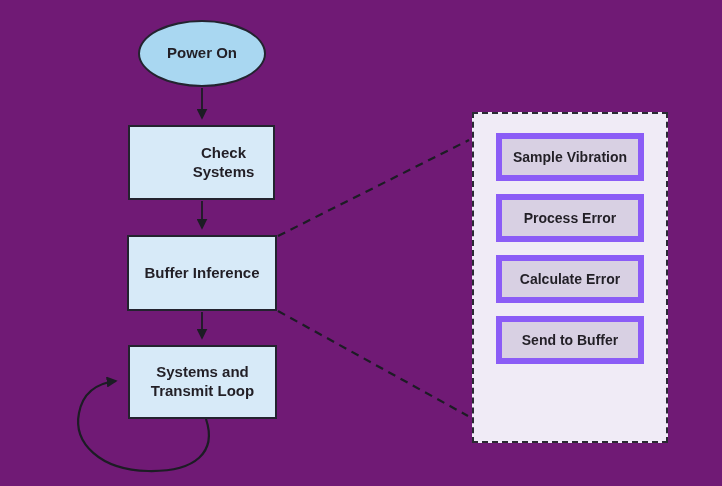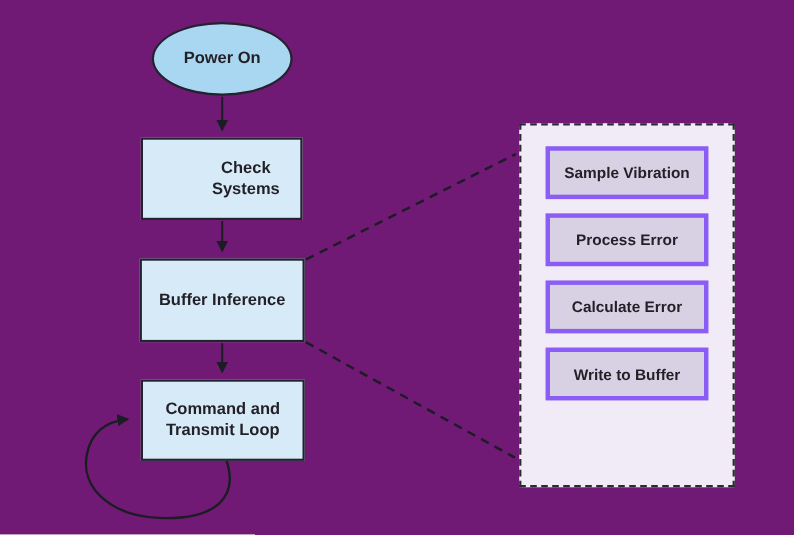--- a/index.html
+++ b/index.html
@@ -65,21 +65,21 @@
     flex-direction: column;
     align-items: center;
     padding-top: 19px;
     gap: 13px;
   }
   .sub-step {
     width: 148px;
     height: 48px;
     box-sizing: border-box;
     background: #d8d0e3;
-    border: 4px solid #8b5cf6;
+    border: 6px solid #8b5cf6;
     display: flex;
     align-items: center;
     justify-content: center;
     text-align: center;
     color: #221f26;
     font-weight: 700;
     font-size: 14px;
   }
 </style>
 </head>
@@ -113,23 +113,23 @@
 
   <div class="node process check">
     <span class="label">Check Systems</span>
   </div>
 
   <div class="node process infer">
     <span class="label">Buffer Inference</span>
   </div>
 
   <div class="node process command">
-    <span class="label">Command and Transmit Loop</span>
+    <span class="label">Systems and Transmit Loop</span>
   </div>
 
   <div class="subprocess-panel">
     <div class="sub-step">Sample Vibration</div>
     <div class="sub-step">Process Error</div>
     <div class="sub-step">Calculate Error</div>
-    <div class="sub-step">Write to Buffer</div>
+    <div class="sub-step">Send to Buffer</div>
   </div>
 
 </div>
 
 </body></html>

